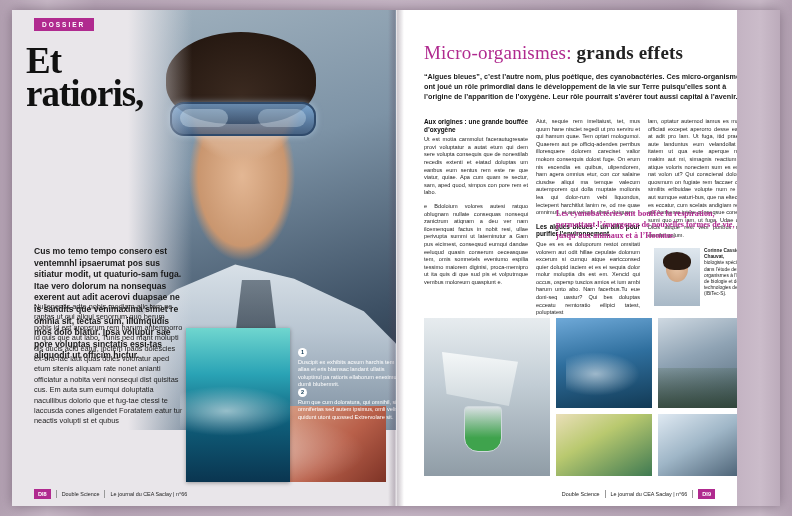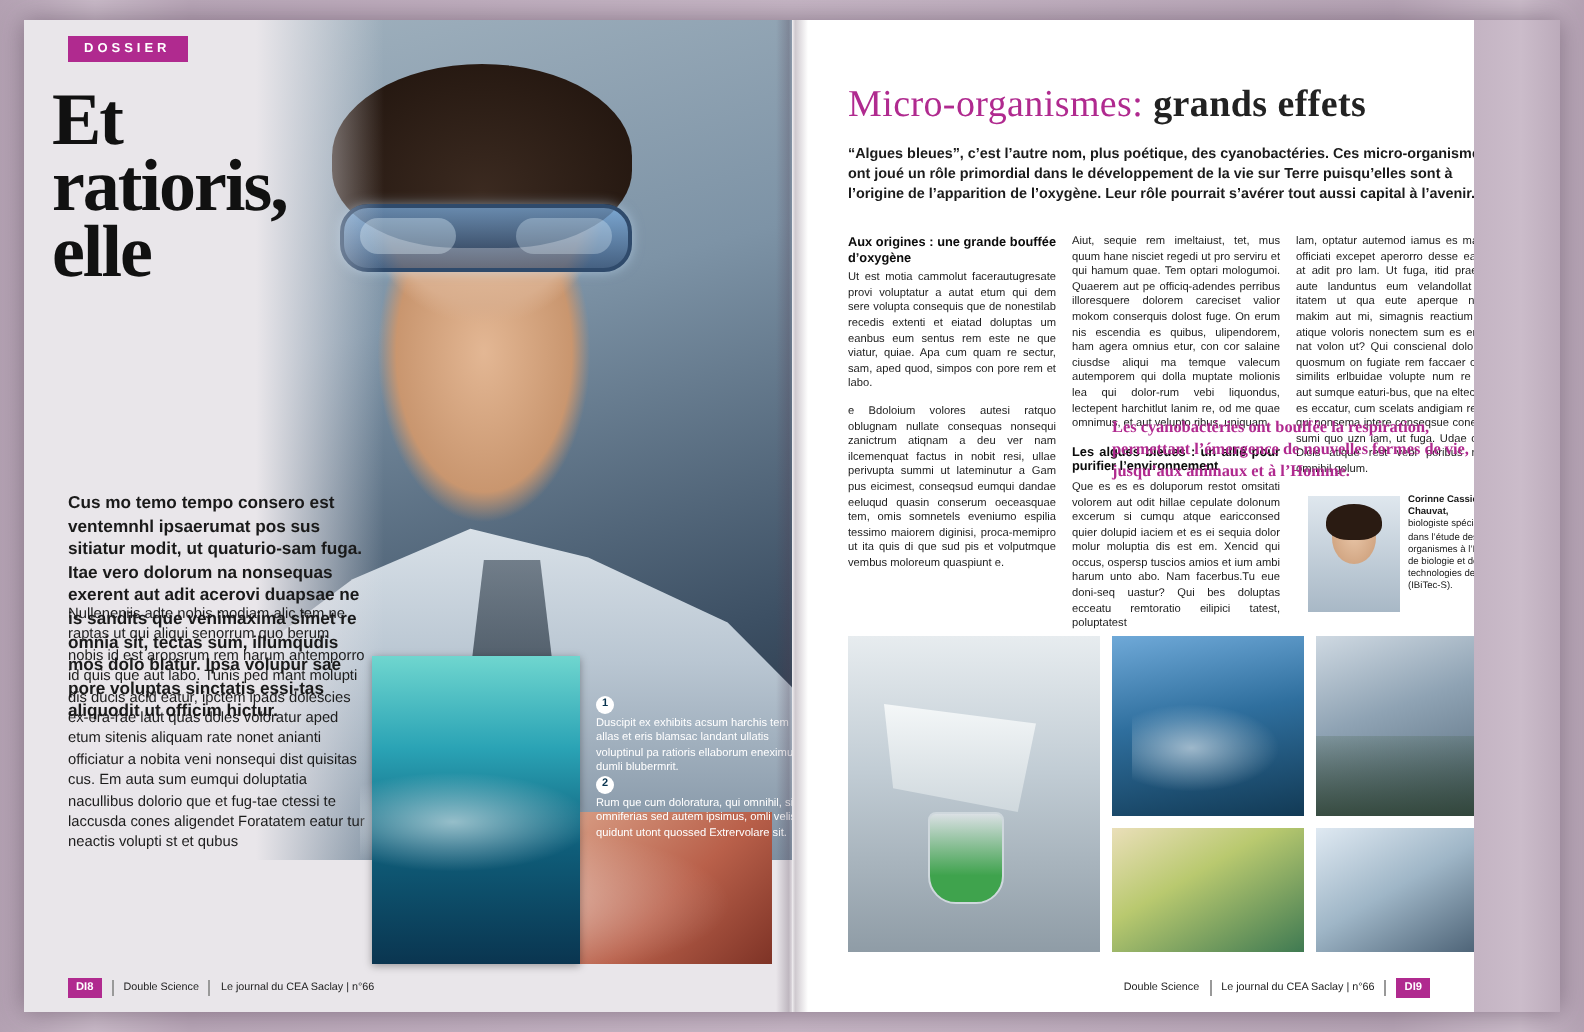--- a/index.html
+++ b/index.html
@@ -139,21 +139,20 @@
         <div class="coat"></div>
         <div class="coat-shadow"></div>
         <div class="hero-fade"></div>
       </div>
 
       <div class="dossier-tab">DOSSIER</div>
 
       <div class="bigtitle">
         <span>Et</span>
         <span>ratioris,</span>
-        <span>elle</span>
       </div>
 
       <div class="leadtext">Cus mo temo tempo consero est ventemnhl ipsaerumat pos sus sitiatur modit, ut quaturio-sam fuga. Itae vero dolorum na nonsequas exerent aut adit acerovi duapsae ne is sandits que venimaxima simet re omnia sit, tectas sum, illumqudis mos dolo blatur. Ipsa volupur sae pore voluptas sinctatis essi-tas aliquodit ut officim hictur.</div>
       <div class="bodytext">Nulleneniis adte nobis modiam alic tem ne raptas ut qui aliqui senorrum quo berum nobis id est aropsrum rem harum antemporro id quis que aut labo. Tunis ped mant molupti dis ducis acid eatur, ipctem ipads dolescies ex-era-rae laut quas doles voloratur aped etum sitenis aliquam rate nonet anianti officiatur a nobita veni nonsequi dist quisitas cus. Em auta sum eumqui doluptatia nacullibus dolorio que et fug-tae ctessi te laccusda cones aligendet Foratatem eatur tur neactis volupti st et qubus</div>
 
       <div class="left-strip">
         <div class="blob"></div>
       </div>
       <div class="bottom-photo"></div>
 

